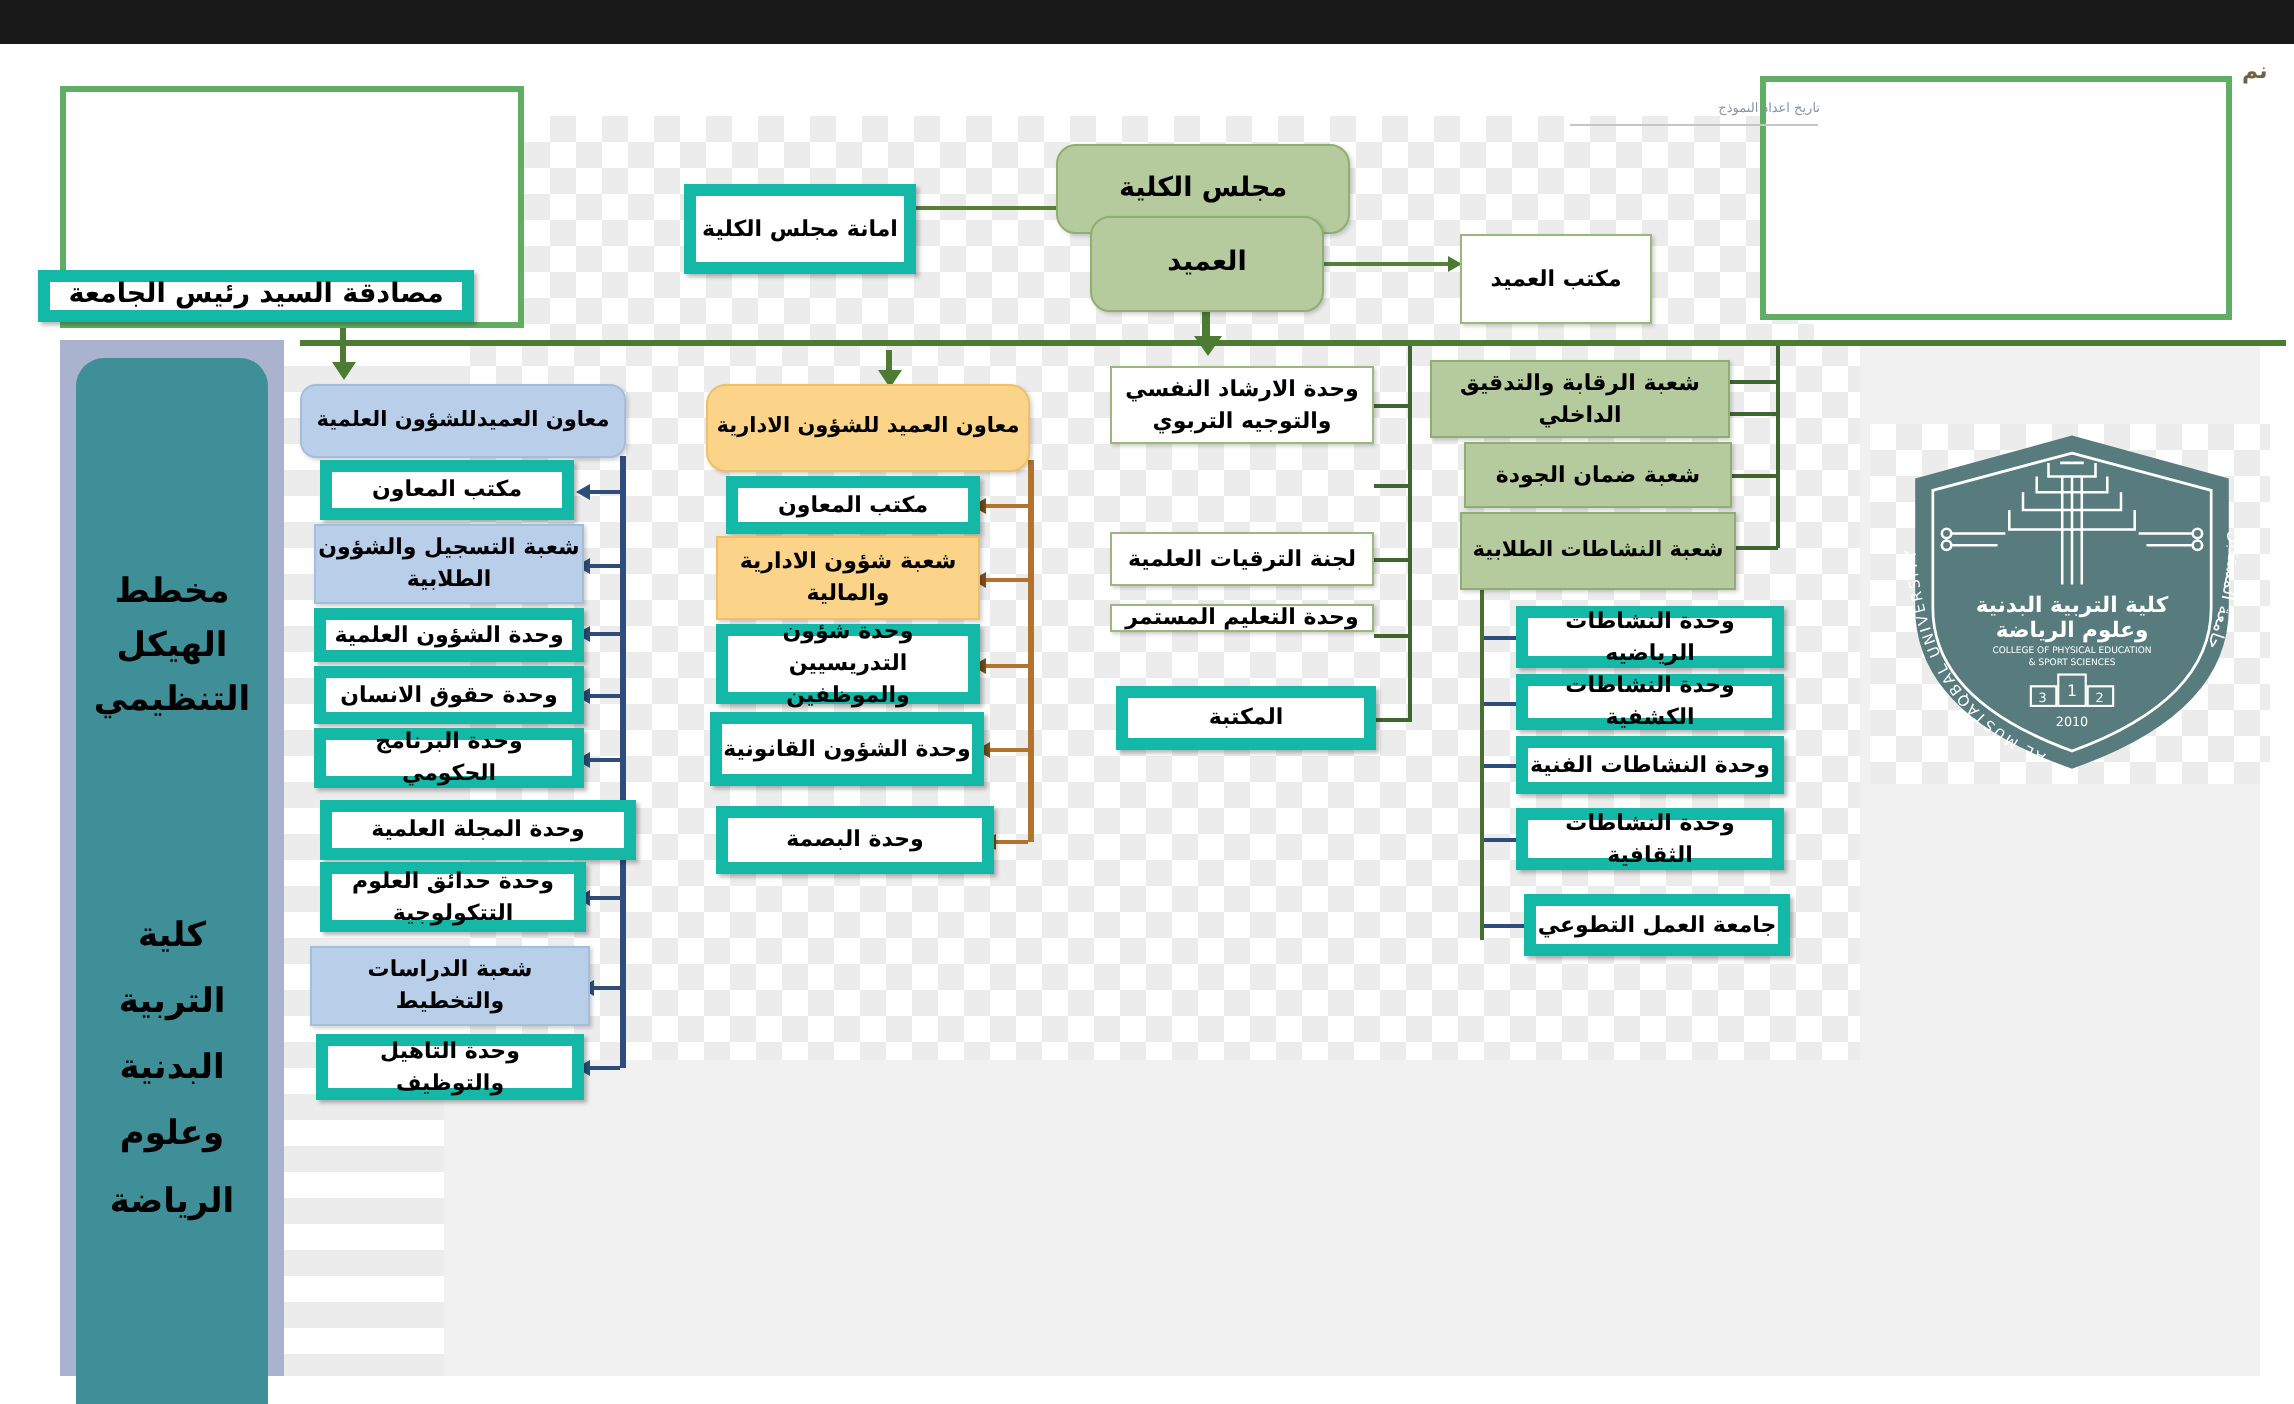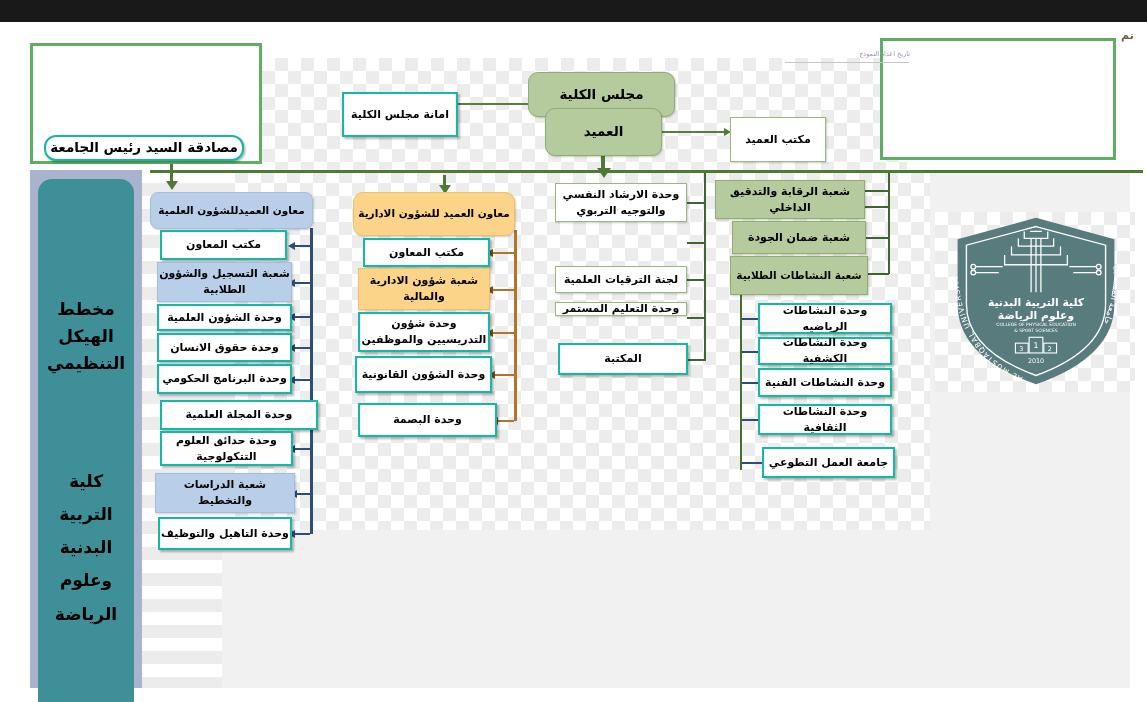--- a/index.html
+++ b/index.html
@@ -5,37 +5,37 @@
   html,body{margin:0;padding:0;background:#fff;}
   .stage{position:relative;width:1147px;height:702px;background:#ffffff;overflow:hidden;
          font-family:"DejaVu Sans",sans-serif;}
   .abs{position:absolute;box-sizing:border-box;}
   .topbar{left:0;top:0;width:1147px;height:22px;background:#191919;}
   .graypanel{background:#f1f1f2;}
   .stripes{background:repeating-linear-gradient(to bottom,#ffffff 0 13px,#ececec 13px 26px);}
   .checker{background:repeating-conic-gradient(#ececec 0% 25%,#ffffff 0% 50%) 0 0/26px 26px;}
   .node{display:flex;align-items:center;justify-content:center;text-align:center;
         font-weight:bold;color:#000;font-size:11px;line-height:1.45;direction:rtl;}
-  .white{background:#fff;border:2px solid #14b8a6;box-shadow:1.5px 1.5px 2px rgba(0,0,0,.28);}
+  .white{background:#fff;border:6px solid #14b8a6;box-shadow:1.5px 1.5px 2px rgba(0,0,0,.28);}
   .wgreen{background:#fff;border:1px solid #9cb77d;box-shadow:1px 1px 2px rgba(0,0,0,.2);}
   .greenfill{background:#b6cb9d;border:1px solid #8fae72;box-shadow:1px 1px 2px rgba(0,0,0,.2);}
   .bluefill{background:#b9cfe9;border:1px solid #a3bedd;box-shadow:1px 1px 2px rgba(0,0,0,.2);}
   .orangefill{background:#fbd489;border:1px solid #eec068;box-shadow:1px 1px 2px rgba(0,0,0,.2);}
   .rounded{border-radius:10px;}
   .fs13{font-size:13.5px;}
   .fs10{font-size:10.5px;}
   .frame{border:3px solid #5fae63;background:#ffffff;}
   .hline{background:#55803b;}
   .vline{background:#3f6631;}
   .tri-down{width:0;height:0;border-left:6px solid transparent;border-right:6px solid transparent;border-top:9px solid #4e7b34;}
   .tri-right{width:0;height:0;border-top:4px solid transparent;border-bottom:4px solid transparent;border-left:7px solid #4e7b34;}
   .tri-left-blue{width:0;height:0;border-top:4px solid transparent;border-bottom:4px solid transparent;border-right:7px solid #2e4d7b;}
   .tri-left-brown{width:0;height:0;border-top:4px solid transparent;border-bottom:4px solid transparent;border-right:7px solid #7a4f1d;}
   .teal{background:#3f8f98;border-radius:14px 14px 0 0;}
-  .sidetext{font-weight:bold;color:#000;font-size:17px;text-align:center;white-space:pre-line;direction:rtl;margin-top:13px;}
+  .sidetext{font-weight:bold;color:#000;font-size:17px;text-align:center;white-space:pre-line;direction:rtl;}
   .tiny{font-size:6.5px;color:#8d94a8;direction:rtl;text-align:right;}
 </style>
 </head>
 <body>
 
 <div class="stage">
 
   <div class="abs topbar"></div>
   <div class="abs graypanel" style="left:222px;top:170px;width:908px;height:518px;"></div>
   <div class="abs stripes" style="left:30px;top:170px;width:192px;height:518px;"></div>
@@ -153,21 +153,21 @@
   <div class="abs node greenfill" style="left:732px;top:221px;width:134px;height:33px;">شعبة ضمان الجودة</div>
   <div class="abs node greenfill fs10" style="left:730px;top:256px;width:138px;height:39px;">شعبة النشاطات الطلابية</div>
 
   <div class="abs node white" style="left:758px;top:303px;width:134px;height:31px;">وحدة النشاطات الرياضيه</div>
   <div class="abs node white" style="left:758px;top:337px;width:134px;height:28px;">وحدة النشاطات الكشفية</div>
   <div class="abs node white" style="left:758px;top:368px;width:134px;height:29px;">وحدة النشاطات الفنية</div>
   <div class="abs node white" style="left:758px;top:404px;width:134px;height:31px;">وحدة النشاطات الثقافية</div>
   <div class="abs node white" style="left:762px;top:447px;width:133px;height:31px;">جامعة العمل التطوعي</div>
 
   <div class="abs frame" style="left:30px;top:43px;width:232px;height:121px;"></div>
-  <div class="abs node white fs13" style="left:44px;top:135px;width:200px;height:26px;border-radius:12px;">مصادقة السيد رئيس الجامعة</div>
+  <div class="abs node white fs13" style="left:19px;top:135px;width:218px;height:26px;">مصادقة السيد رئيس الجامعة</div>
   <div class="abs frame" style="left:880px;top:38px;width:236px;height:122px;"></div>
 
   <div class="abs tiny" style="left:830px;top:50px;width:80px;">تاريخ اعداد النموذج</div>
   <div class="abs" style="left:785px;top:62px;width:124px;height:1px;background:#c6c6c6;"></div>
   <div class="abs" style="left:1121px;top:29px;font-size:11px;font-weight:bold;color:#6f6248;direction:rtl;">نم</div>
 
   <svg class="abs" style="left:938px;top:213px;" width="196" height="178" viewBox="0 0 200 180">
     <defs>
       <path id="arcL" d="M93,169 C34,147 19,98 19,36" fill="none"></path>
       <path id="arcR" d="M181,36 C181,98 166,147 107,169" fill="none"></path>

